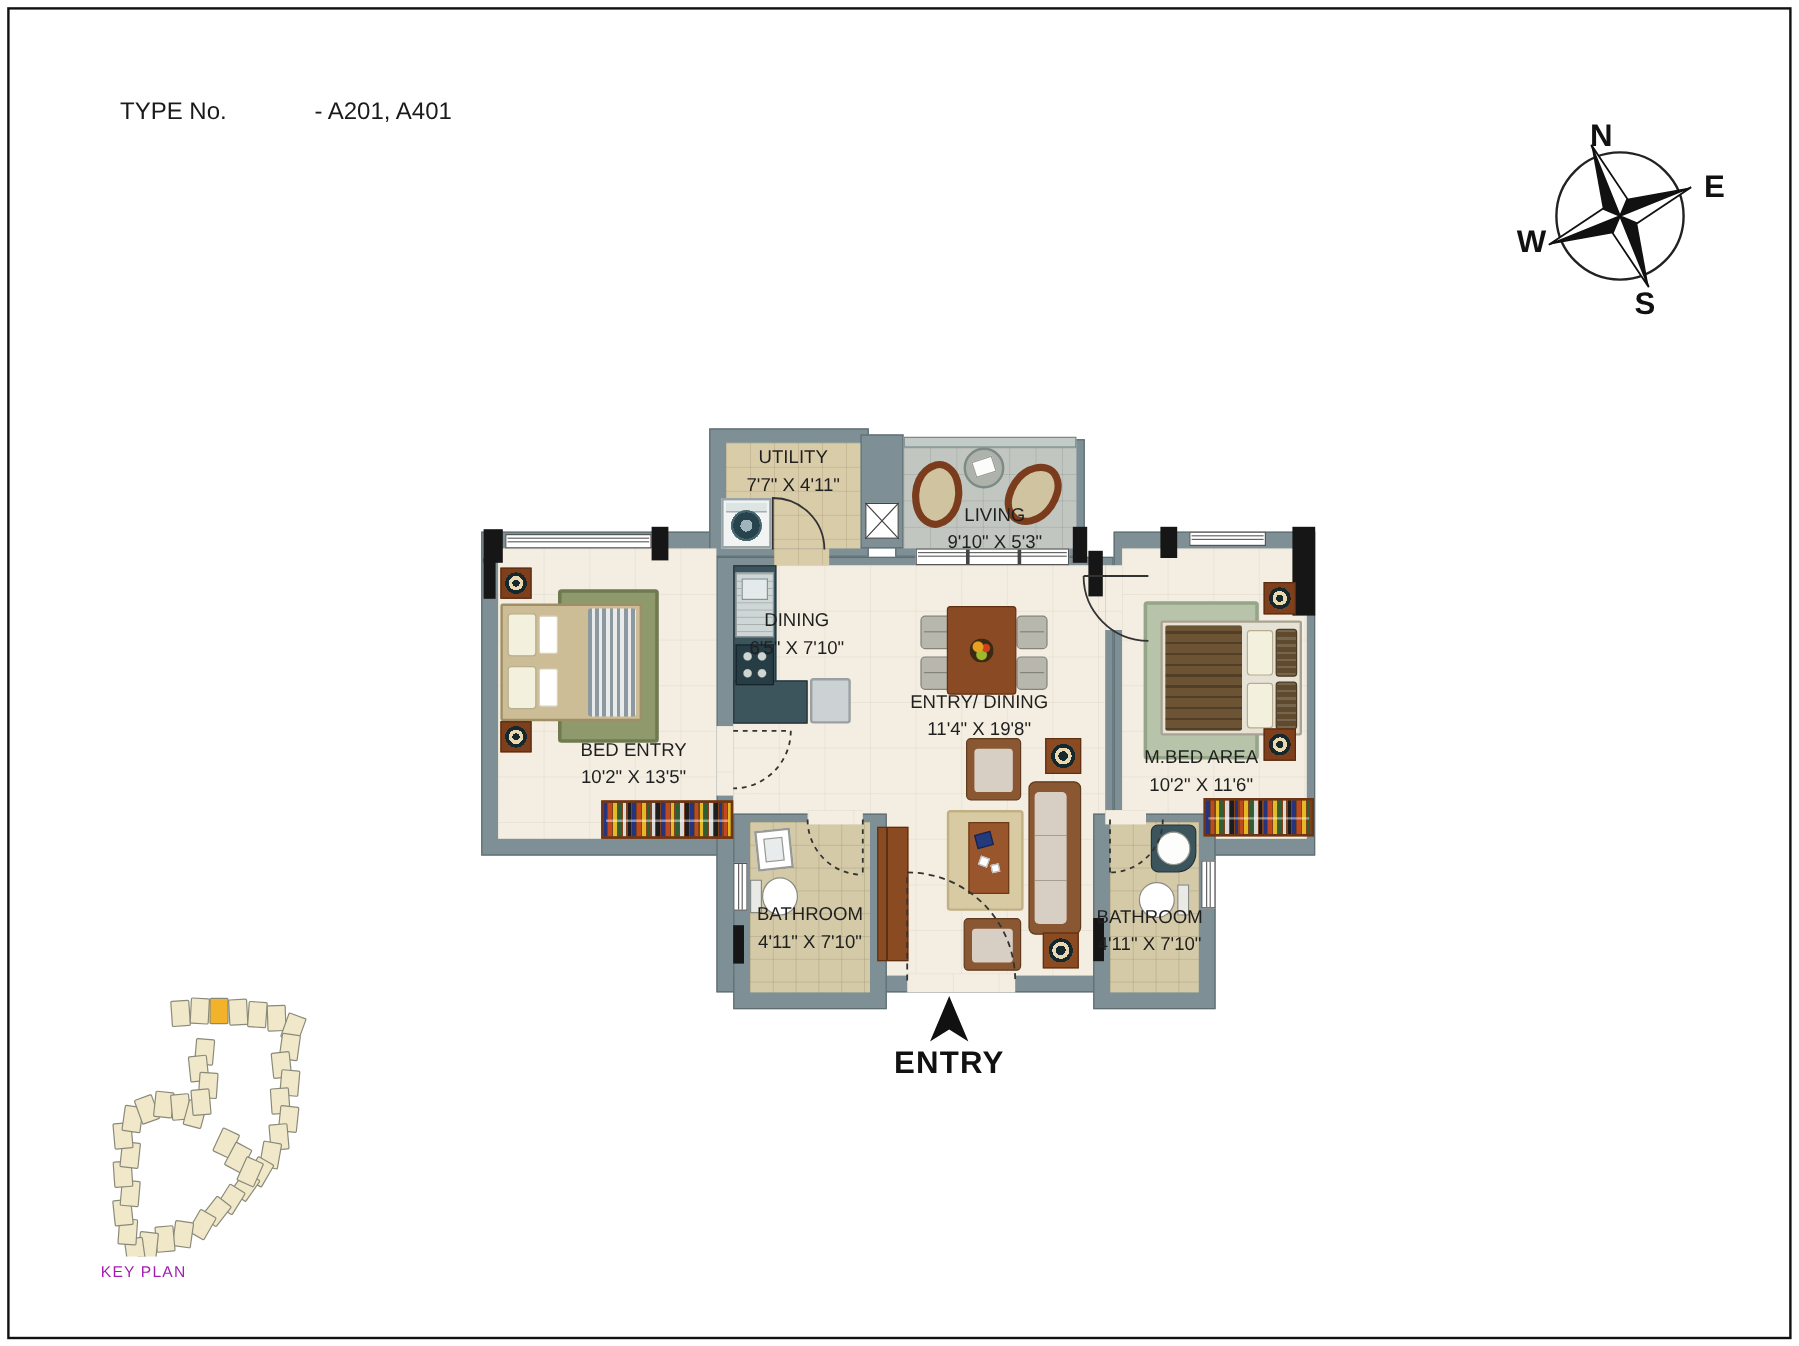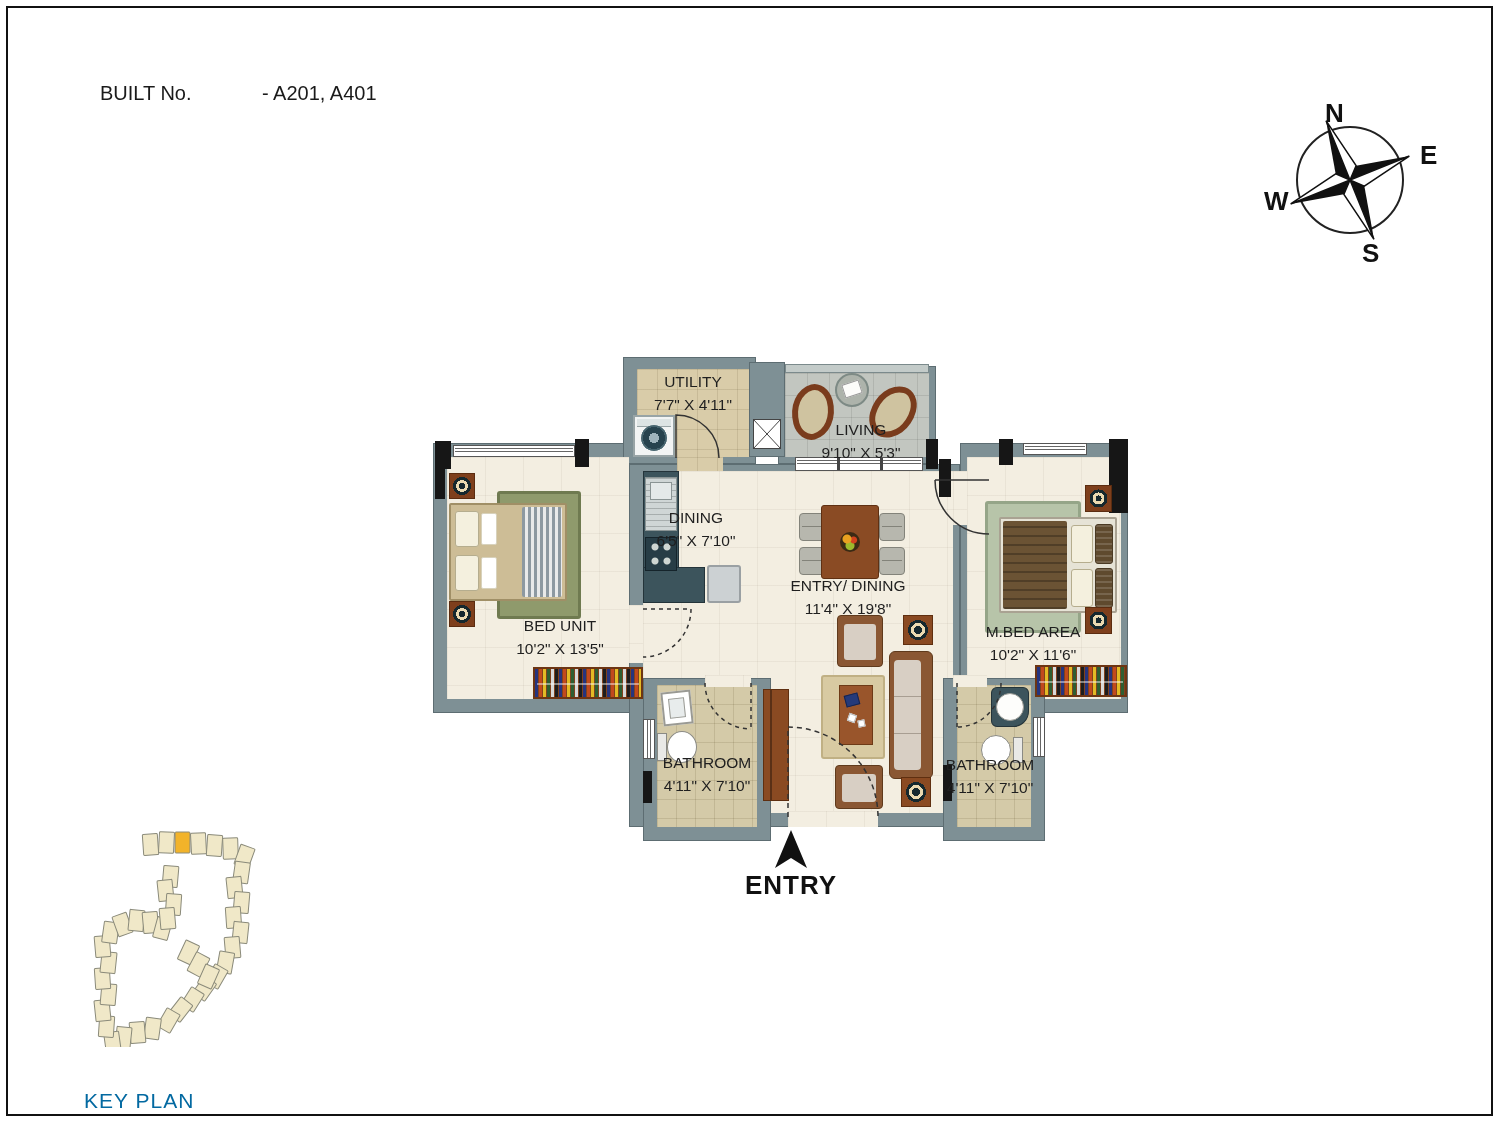--- a/index.html
+++ b/index.html
@@ -17,21 +17,21 @@
   
   .info{position:absolute;left:100px;top:80px;font-size:20px;line-height:27px;}
   .info .row{display:flex;}
   .info .lbl{width:162px;}
   .info .val{white-space:pre;}
 
   
   .compass{position:absolute;left:1262px;top:92px;width:180px;height:175px;}
 
   
-  .plan{position:absolute;left:433px;top:353px;width:702px;height:482px;}
+  .plan{position:absolute;left:401px;top:353px;width:702px;height:482px;}
   .plan *{box-sizing:border-box;}
   .wall{position:absolute;background:var(--c-wall);border:1px solid var(--c-wall_edge);z-index:1;}
   .wall.z3{z-index:3;}
   .floor{position:absolute;z-index:2;}
   .floor.z4{z-index:4;}
   .cream{background:var(--c-floor_cream);
     background-image:linear-gradient(rgba(120,110,90,.08) 1px,transparent 1px),
                      linear-gradient(90deg,rgba(120,110,90,.08) 1px,transparent 1px);
     background-size:38px 38px;}
   .tan{background:var(--c-floor_tan);
@@ -126,31 +126,31 @@
     font-size:15.5px;line-height:1.5;color:#1f1f1f;white-space:nowrap;}
   .arcs{position:absolute;left:0;top:0;z-index:8;pointer-events:none;}
 
   
   .entry-arrow{position:absolute;left:769px;top:830px;z-index:9;}
   .entry-label{position:absolute;left:791px;top:870px;transform:translateX(-50%);
     font-size:26px;font-weight:bold;letter-spacing:1px;color:#111;}
 
   
   .keyplan{position:absolute;left:85px;top:822px;}
-  .keyplan-label{position:absolute;left:84px;top:1089px;font-size:21px;letter-spacing:1px;color:#0369a1;}
+  .keyplan-label{position:absolute;left:84px;top:1052px;font-size:13px;letter-spacing:1px;color:#a21caf;}
 </style>
 </head>
 <body>
 
 <div class="canvas">
   <div class="frame"></div>
 
   <div class="info">
     <div class="row">
-      <span class="lbl">BUILT No.</span>
+      <span class="lbl">TYPE No.</span>
       <span class="val">- A201, A401</span>
     </div>
   </div>
 
   <div class="compass">
     <svg width="180" height="175" viewBox="0 0 180 175">
       <circle cx="88" cy="88" r="53" fill="none" stroke="#222" stroke-width="2"></circle>
       <g transform="rotate(-22 88 88)">
         <polygon points="88,24 88,88 77,77" fill="#111"></polygon>
         <polygon points="88,24 88,88 99,77" fill="#fff" stroke="#111" stroke-width="1.5"></polygon>
@@ -318,21 +318,21 @@
     </div>
     <div class="room-label" style="left:263px;top:176px">
       <div>DINING</div>
         <div>6'5" X 7'10"</div>
     </div>
     <div class="room-label" style="left:415px;top:244px">
       <div>ENTRY/ DINING</div>
         <div>11'4" X 19'8"</div>
     </div>
     <div class="room-label" style="left:127px;top:284px">
-      <div>BED UNIT</div>
+      <div>BED ENTRY</div>
         <div>10'2" X 13'5"</div>
     </div>
     <div class="room-label" style="left:600px;top:290px">
       <div>M.BED AREA</div>
         <div>10'2" X 11'6"</div>
     </div>
     <div class="room-label" style="left:274px;top:421px">
       <div>BATHROOM</div>
         <div>4'11" X 7'10"</div>
     </div>

